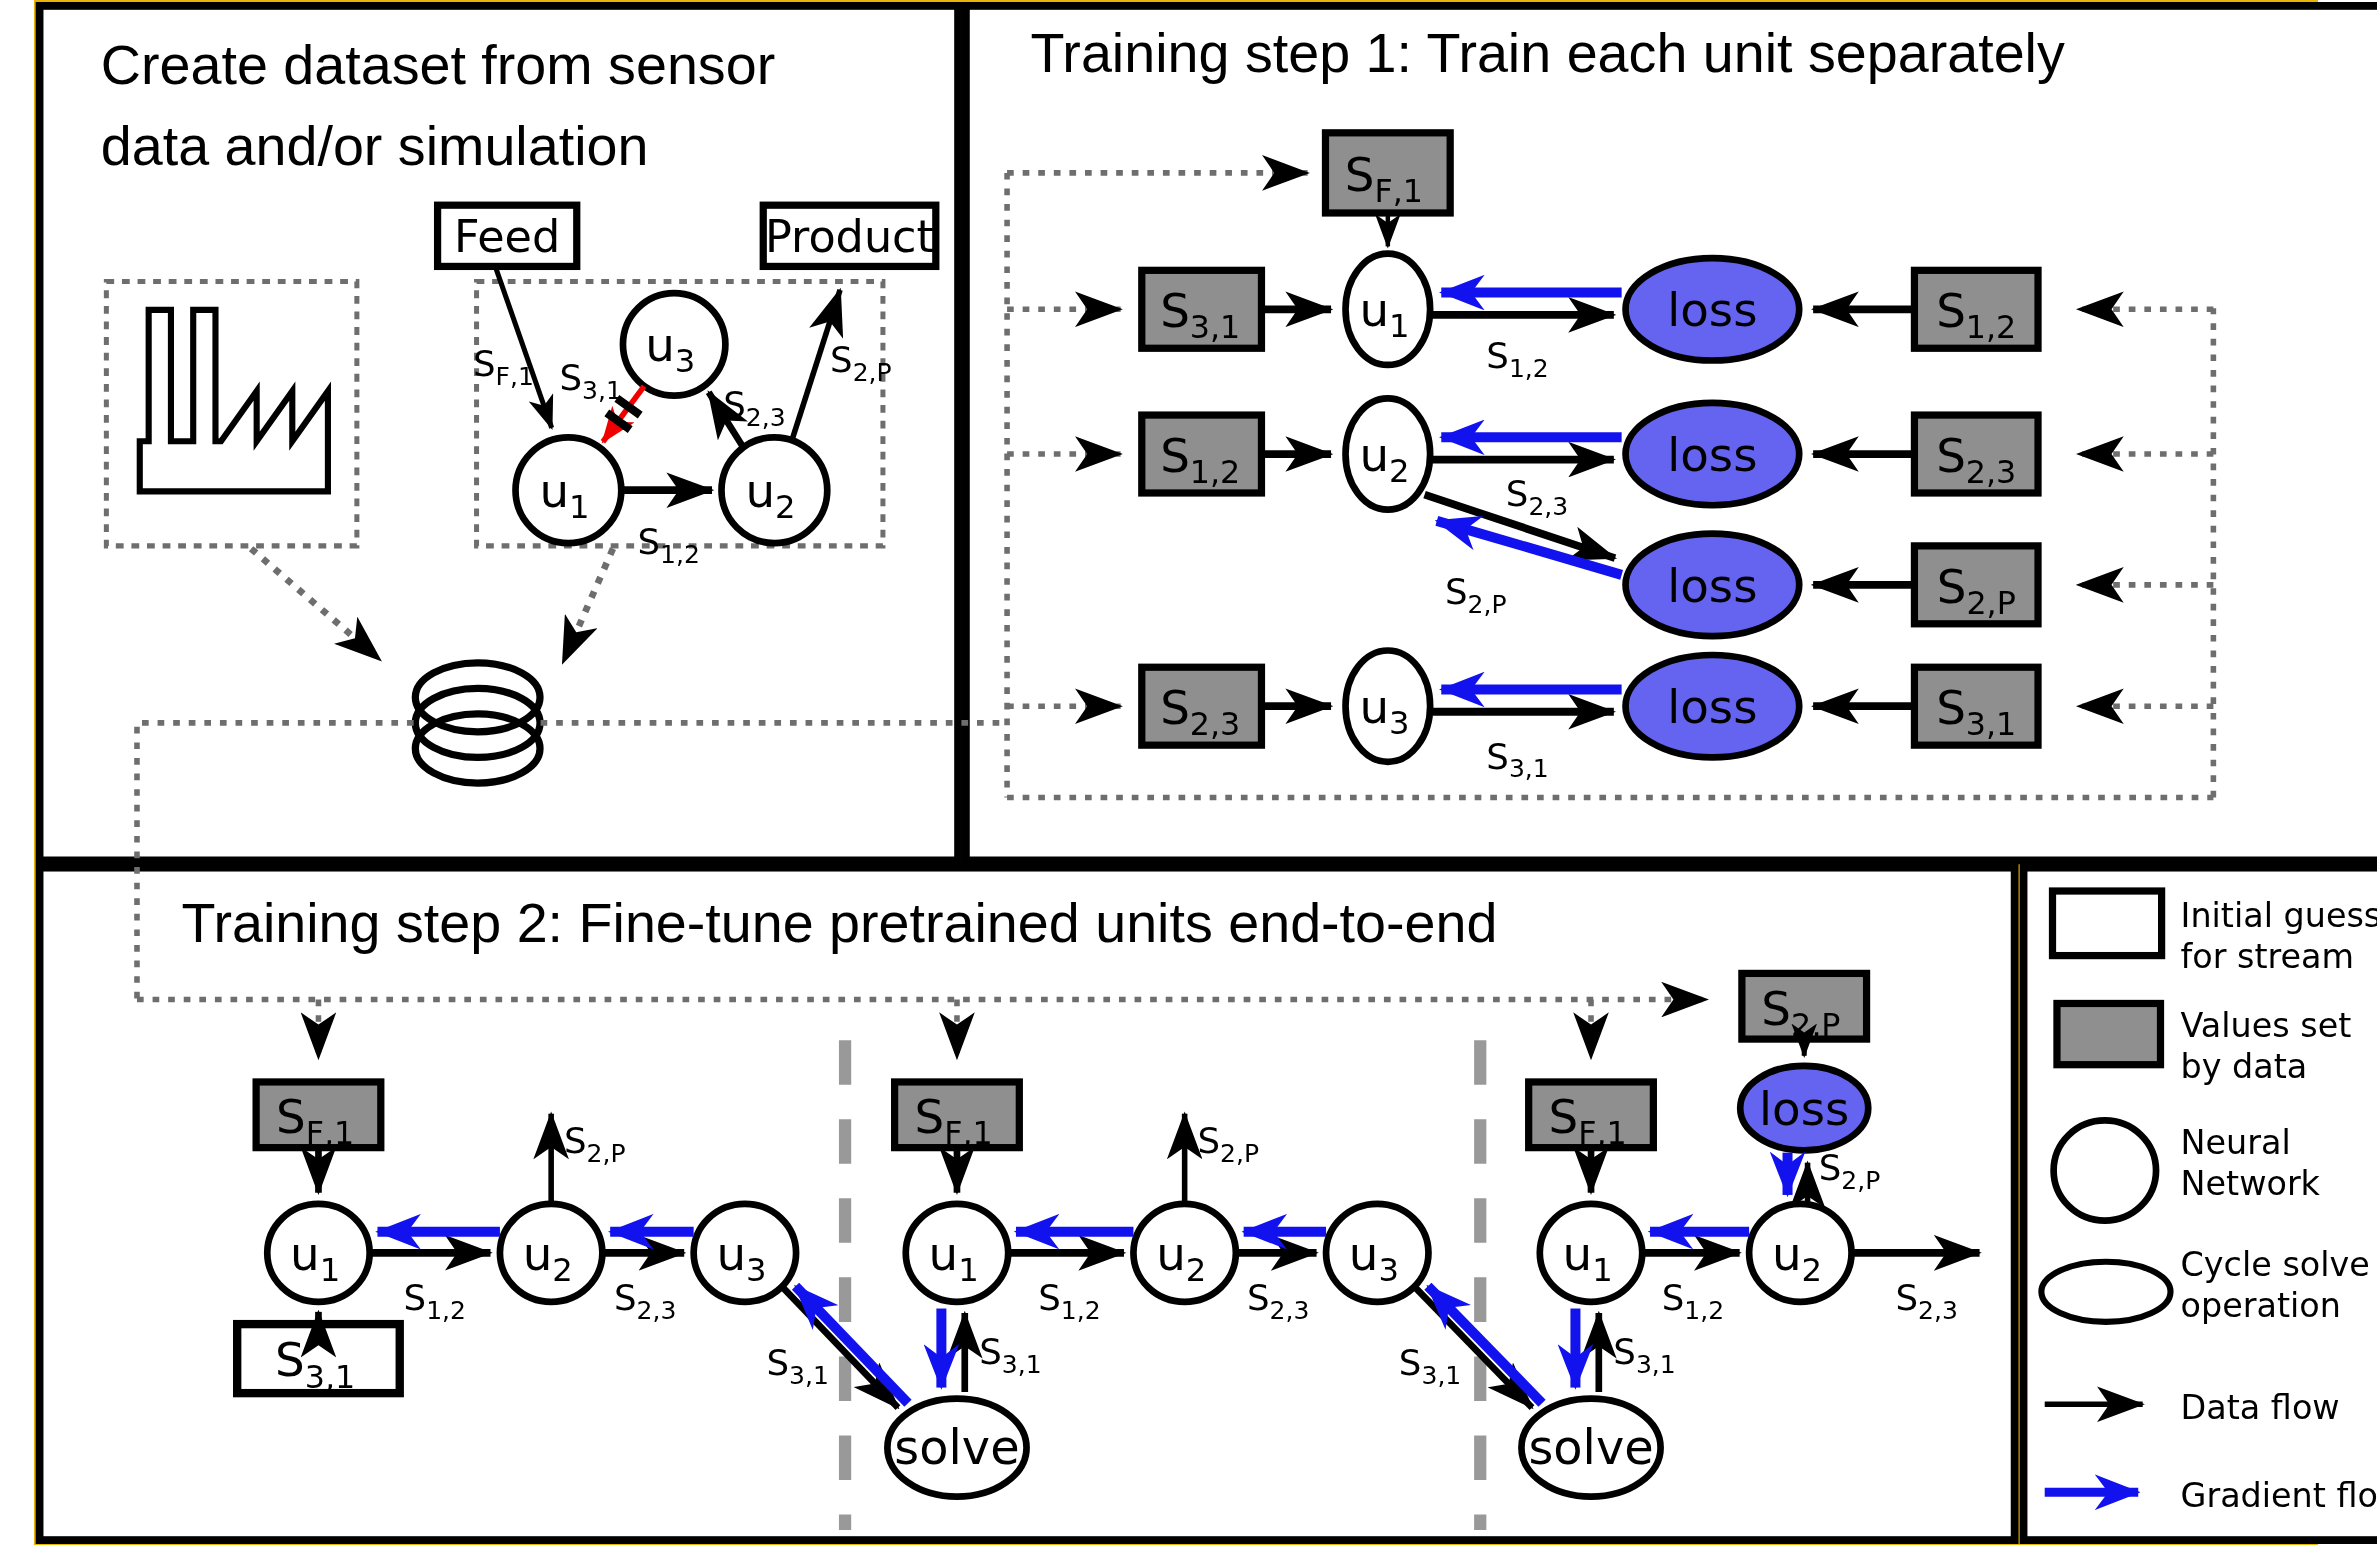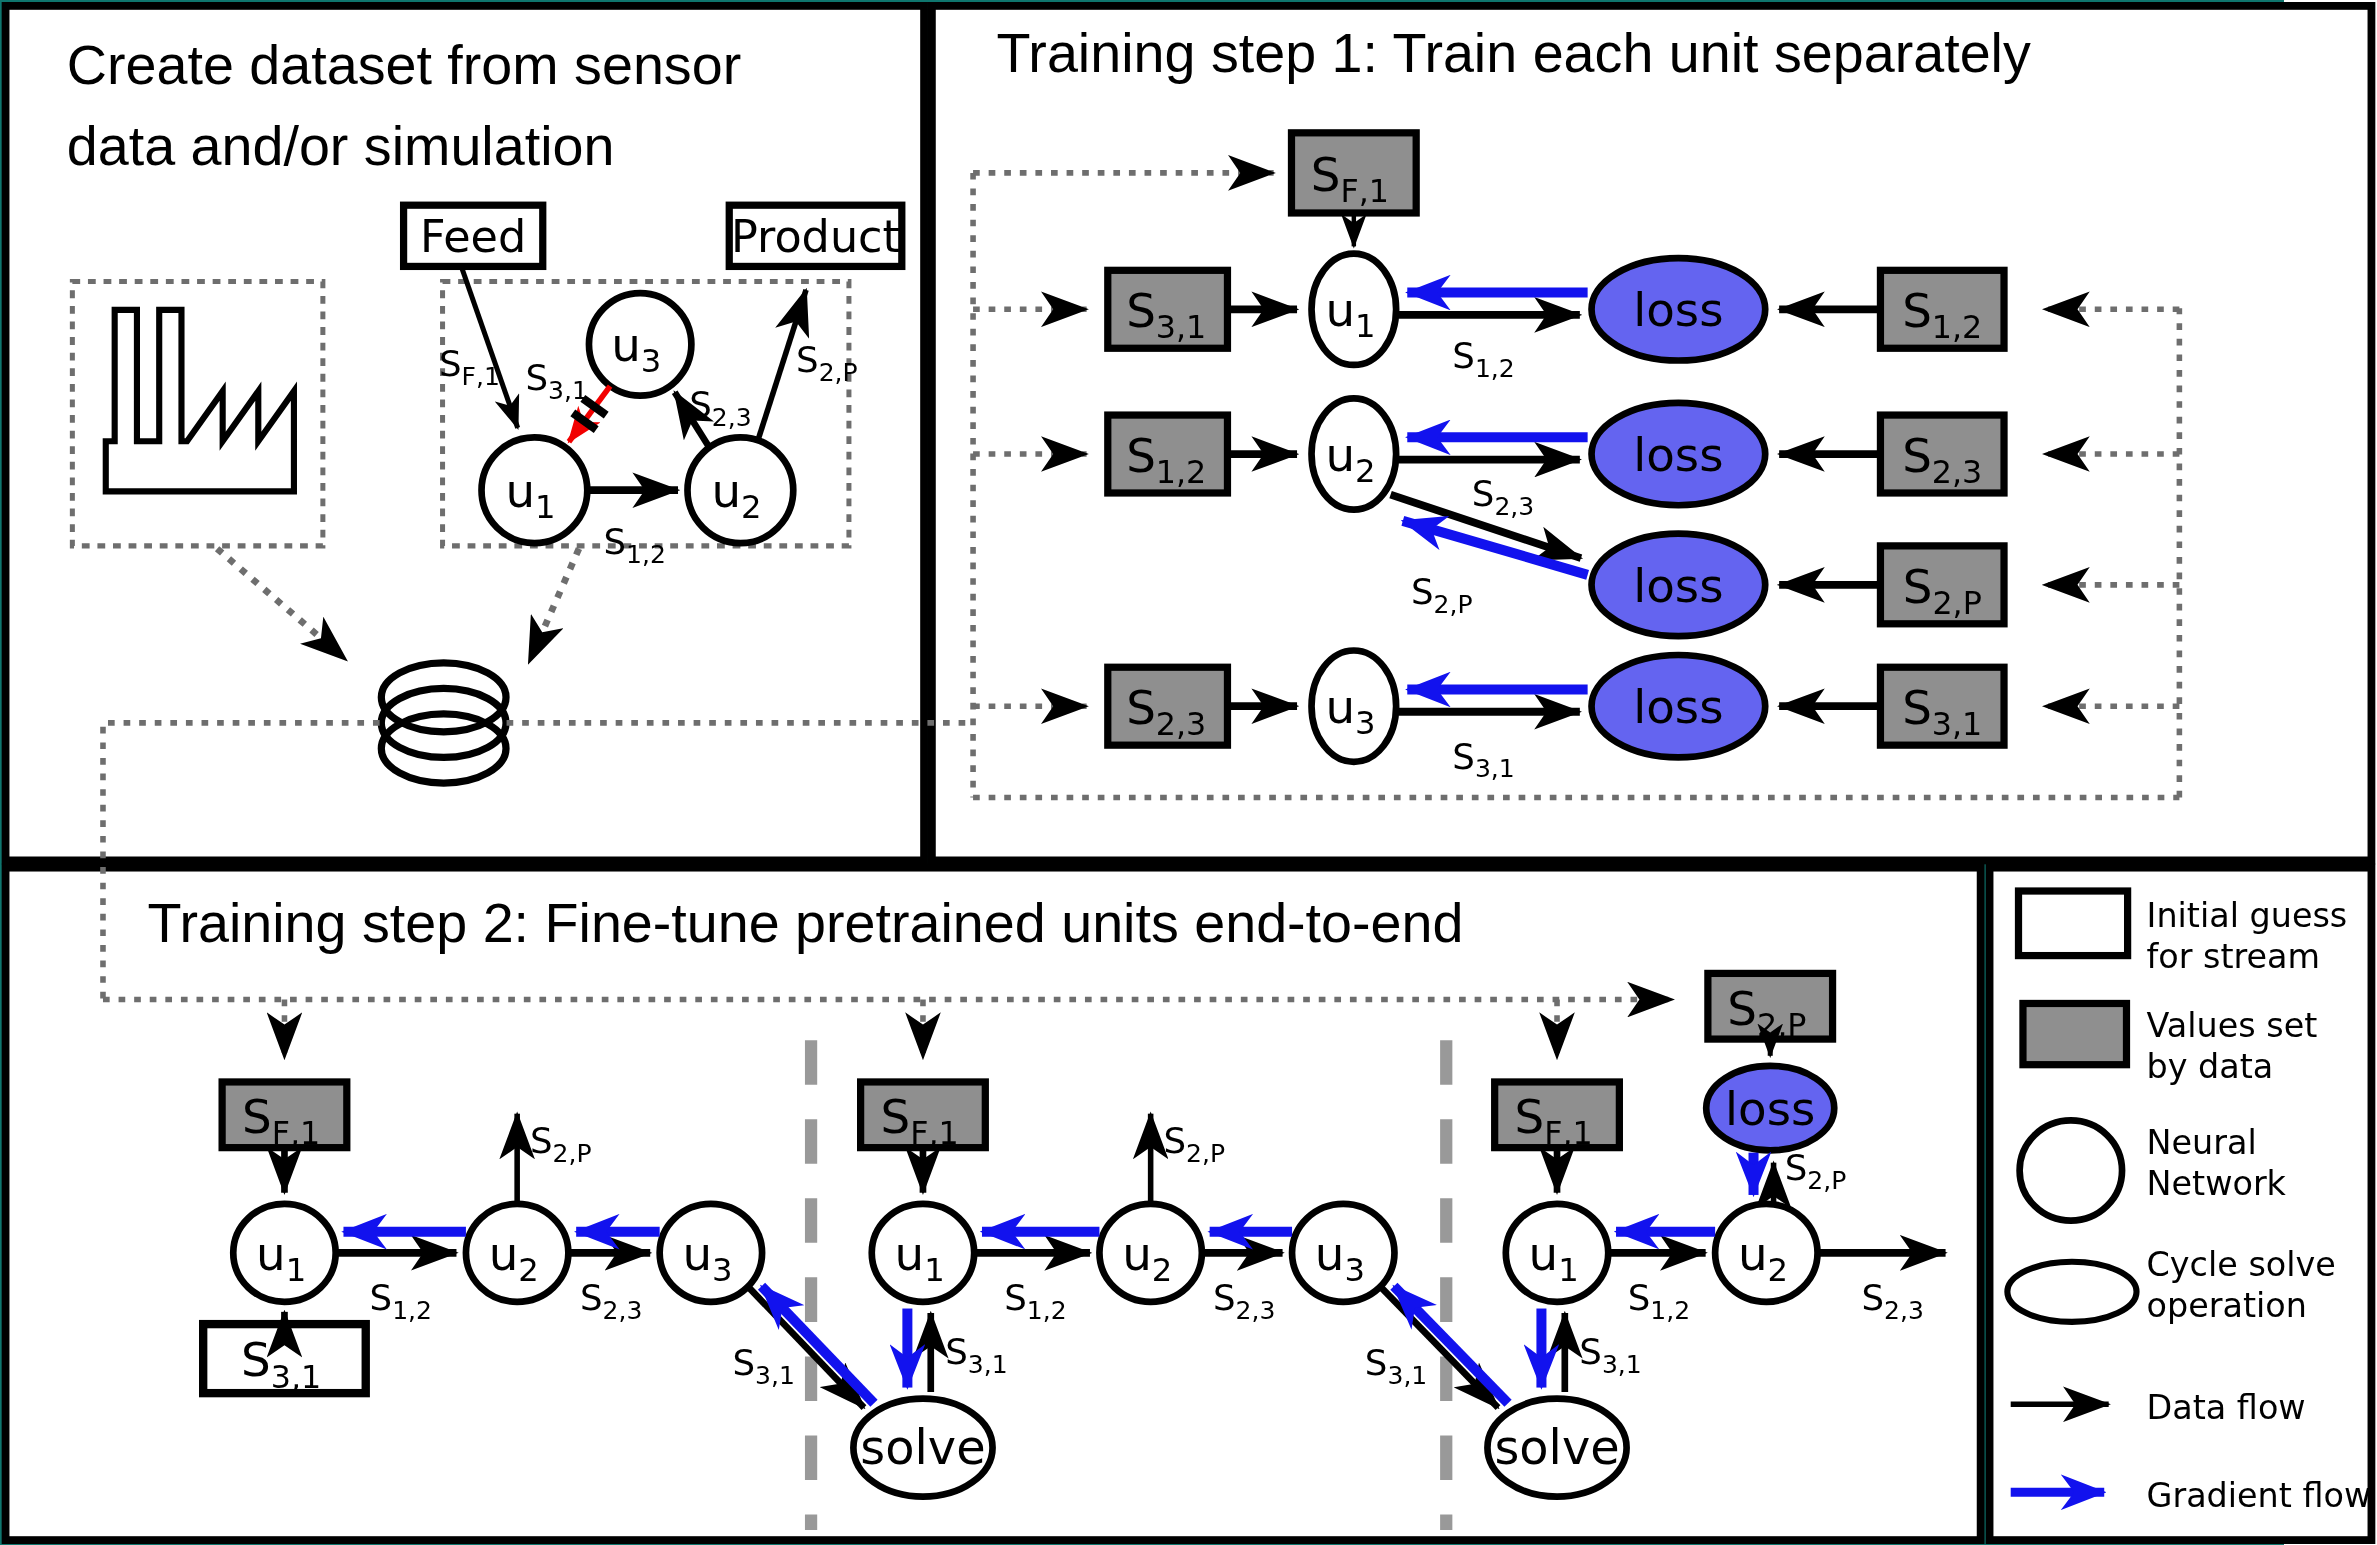--- a/index.html
+++ b/index.html
@@ -1,16 +1,16 @@
 <!DOCTYPE html>
 <html style="font-size:9px"><head>
 <meta charset="utf-8">
 <style>
   html,body{margin:0;padding:0;background:#ffffff;}
-  #stage{width:2284px;height:1546px;position:relative;background:#0f766e;}
+  #stage{width:2284px;height:1546px;position:relative;background:#eab308;margin-left:34px;}
   svg{display:block;}
   text{fill:#000;}
   .t-title{font-family:"Liberation Sans",sans-serif;font-size:100px;}
   .lbl{font-family:"DejaVu Sans",sans-serif;}
   .box-main{font-size:84px;}
   .box-sub{font-size:57px;}
   .unit-main{font-size:84px;}
   .unit-sub{font-size:58px;}
   .stream-main{font-size:64px;}
   .stream-sub{font-size:45px;}

